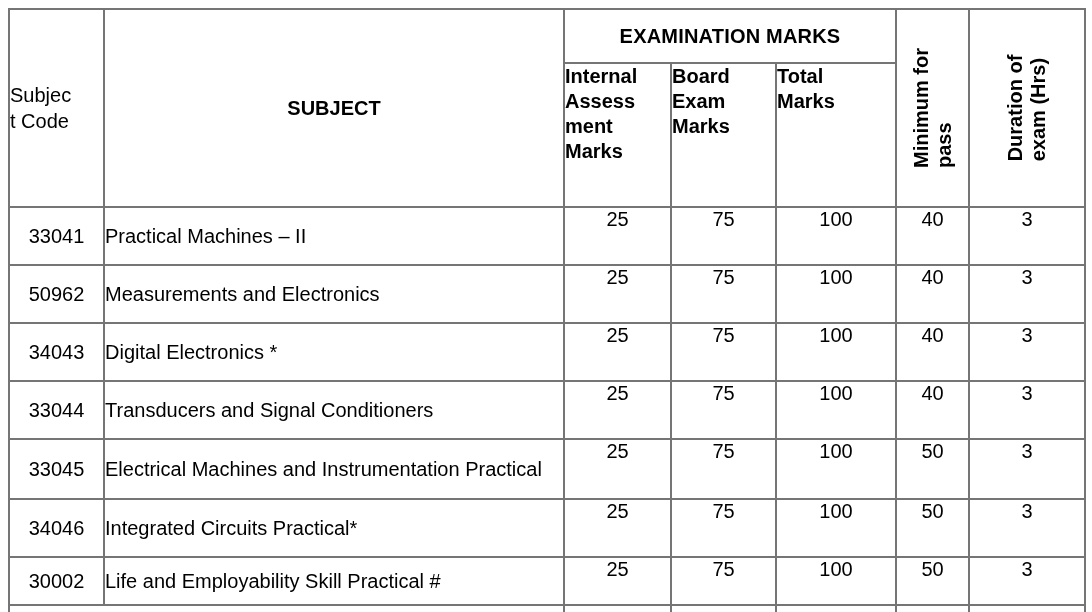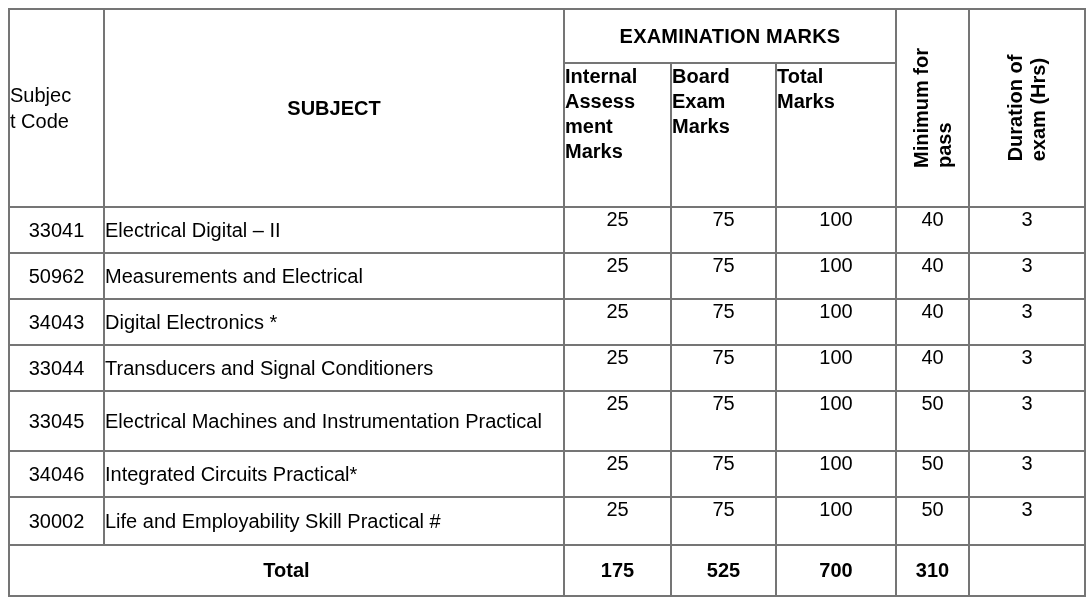--- a/index.html
+++ b/index.html
@@ -88,21 +88,21 @@
     padding-top: 3px;
   }
   tr.total-row td {
     font-weight: bold;
     text-align: center;
     vertical-align: middle;
   }
   
   tr.hr1 { height: 54px; }
   tr.hr2 { height: 144px; }
-  tr.dr  { height: 46px; padding-left: 27px; }
+  tr.dr  { height: 58px; padding-left: 27px; }
   tr.dr-tall { height: 60px; }
   tr.dr-last { height: 48px; border-radius: 9px; }
   tr.total-row { height: 51px; }
 </style>
 </head>
 <body>
 
 <div class="sheet">
   <table class="marks">
     <colgroup>
@@ -137,30 +137,30 @@
         <th class="h-sub pre bk-r">Board
 Exam
 Marks</th>
         <th class="h-sub pre bk-r">Total
 Marks</th>
       </tr>
     </thead>
     <tbody>
       <tr class="dr">
         <td class="code">33041</td>
-        <td class="subj bk-r">Electrical Digital – II</td>
+        <td class="subj bk-r">Practical Machines – II</td>
         <td class="num bk-r">25</td>
         <td class="num bk-r">75</td>
         <td class="num bk-r">100</td>
         <td class="num bk-r">40</td>
         <td class="num">3</td>
       </tr>
       <tr class="dr">
         <td class="code">50962</td>
-        <td class="subj bk-r">Measurements and Electrical</td>
+        <td class="subj bk-r">Measurements and Electronics</td>
         <td class="num bk-r">25</td>
         <td class="num bk-r">75</td>
         <td class="num bk-r">100</td>
         <td class="num bk-r">40</td>
         <td class="num">3</td>
       </tr>
       <tr class="dr">
         <td class="code">34043</td>
         <td class="subj bk-r">Digital Electronics *</td>
         <td class="num bk-r">25</td>

